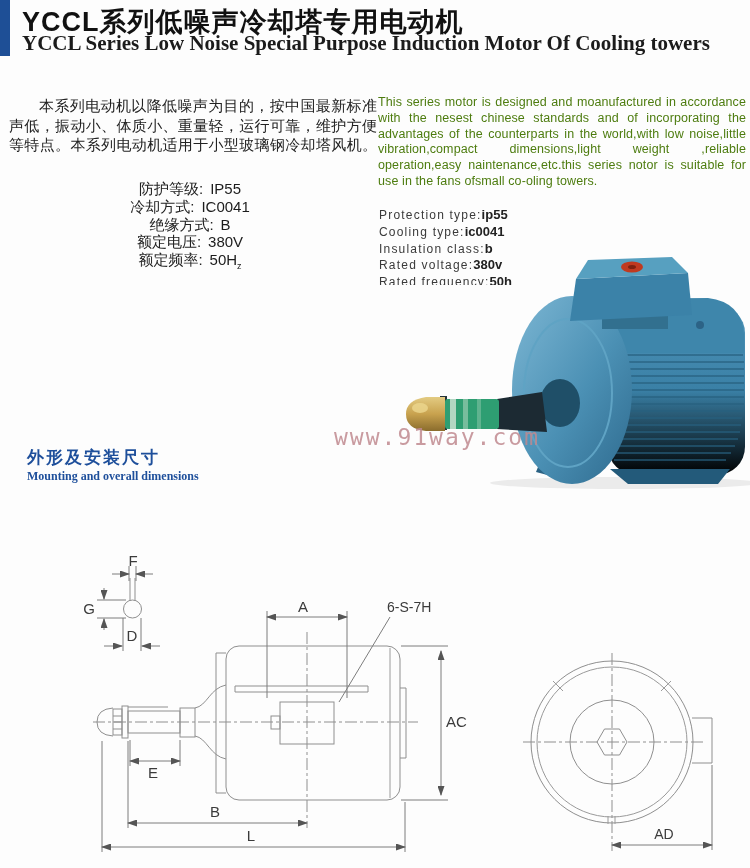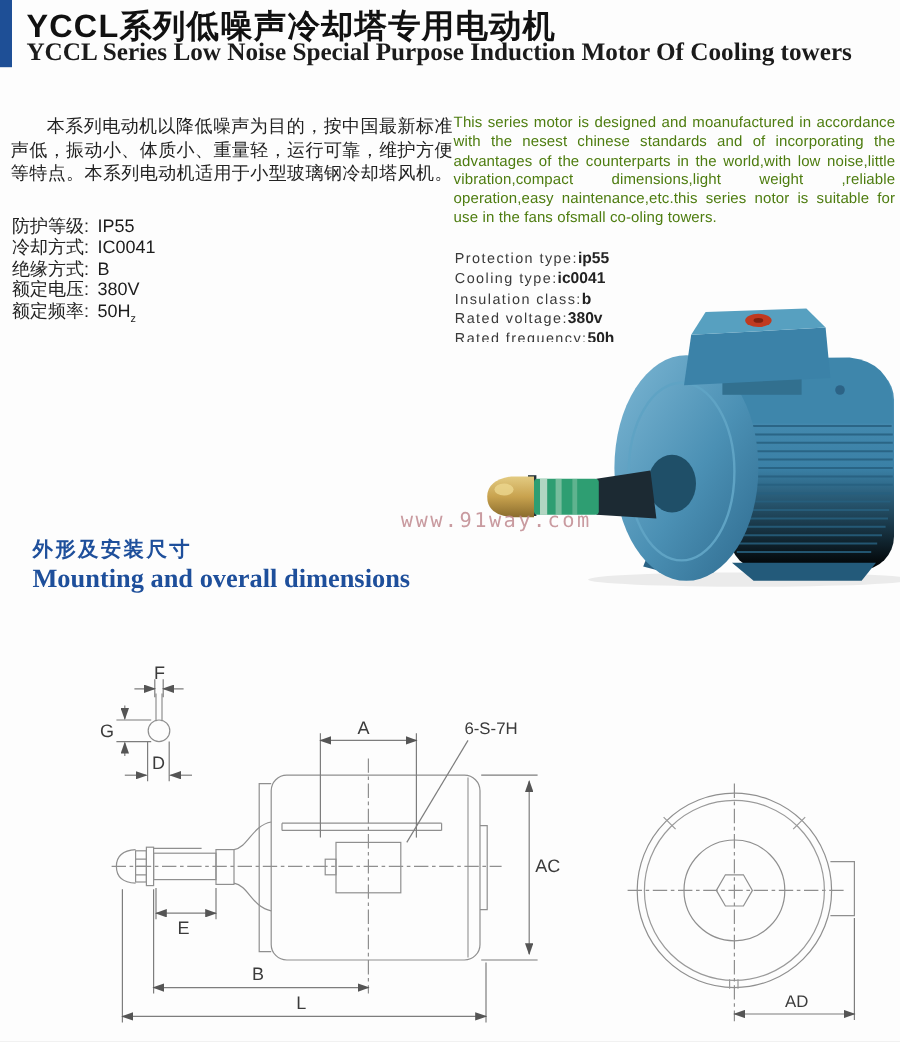--- a/index.html
+++ b/index.html
@@ -9,40 +9,40 @@
   .accent-bar{position:absolute;left:0;top:0;width:10px;height:56px;background:#1e4f96;}
   .title-zh{position:absolute;left:22px;top:4px;font-size:27px;font-weight:700;color:#111;
             letter-spacing:1px;white-space:nowrap;}
   .title-en{position:absolute;left:22px;top:31px;font-size:21px;font-weight:700;color:#1b1b1b;
             font-family:"Liberation Serif",serif;white-space:nowrap;}
   
   .zh-col{position:absolute;left:9px;top:96px;width:368px;color:#222;}
   .zh-line{font-size:15px;line-height:19.7px;text-align:justify;text-align-last:justify;}
   .zh-line.first{text-indent:2em;}
   .zh-specs{position:absolute;left:10px;top:180px;width:360px;}
-  .zh-spec-row{font-size:15px;line-height:17.8px;color:#222;}
+  .zh-spec-row{font-size:15px;line-height:17.8px;color:#222;text-align:center;}
   .zh-spec-row .val{font-family:"Liberation Sans",sans-serif;margin-left:7px;color:#1c1c1c;}
   .zh-spec-row sub{font-size:9px;}
   .en-col{position:absolute;left:378px;top:95px;width:368px;color:#4d7c0f;}
   .en-line{font-size:12.5px;line-height:15.75px;text-align:justify;text-align-last:justify;
            letter-spacing:.1px;}
   .en-line.last{text-align-last:left;}
   .en-specs{position:absolute;left:379px;top:207px;width:220px;height:78px;overflow:hidden;}
   .en-spec-row{font-size:12px;line-height:15.8px;white-space:nowrap;}
   .en-spec-row .lab{font-family:Liberation Sans, sans-serif;letter-spacing:1.2px;color:#3a3a3a;}
   .en-spec-row .val{font-family:"Liberation Sans",sans-serif;font-weight:700;font-size:13px;color:#222;}
   
   .photo{position:absolute;left:370px;top:253px;width:380px;height:237px;z-index:1;}
   .watermark{position:absolute;left:334px;top:424px;z-index:2;
-             font-family:"DejaVu Sans Mono",monospace;font-size:17px;letter-spacing:2px;
+             font-family:"DejaVu Sans Mono",monospace;font-size:23px;letter-spacing:2px;
              color:#c08a90;opacity:.85;}
   
   .sec-zh{position:absolute;left:27px;top:446px;font-size:17px;font-weight:700;color:#1e4f9b;
           letter-spacing:2px;}
-  .sec-en{position:absolute;left:27px;top:469px;font-size:22px;font-weight:700;color:#1e4f9b;
+  .sec-en{position:absolute;left:27px;top:469px;font-size:12px;font-weight:700;color:#1e4f9b;
           font-family:"Liberation Serif",serif;}
   
   .drawing{position:absolute;left:0;top:535px;width:750px;height:333px;}
   .dln{stroke:#8f8f8f;stroke-width:1;fill:none;}
   .dln2{stroke:#9a9a9a;stroke-width:1;fill:none;}
   .cl{stroke:#8f8f8f;stroke-width:1;fill:none;stroke-dasharray:12 3 3 3;}
   .dim{stroke:#7d7d7d;stroke-width:1;fill:none;}
   .lbl{font-family:"Liberation Sans",sans-serif;font-size:15px;fill:#3b3b3b;}
   .lbl-s{font-family:"Liberation Sans",sans-serif;font-size:14px;fill:#3b3b3b;}
 </style>

